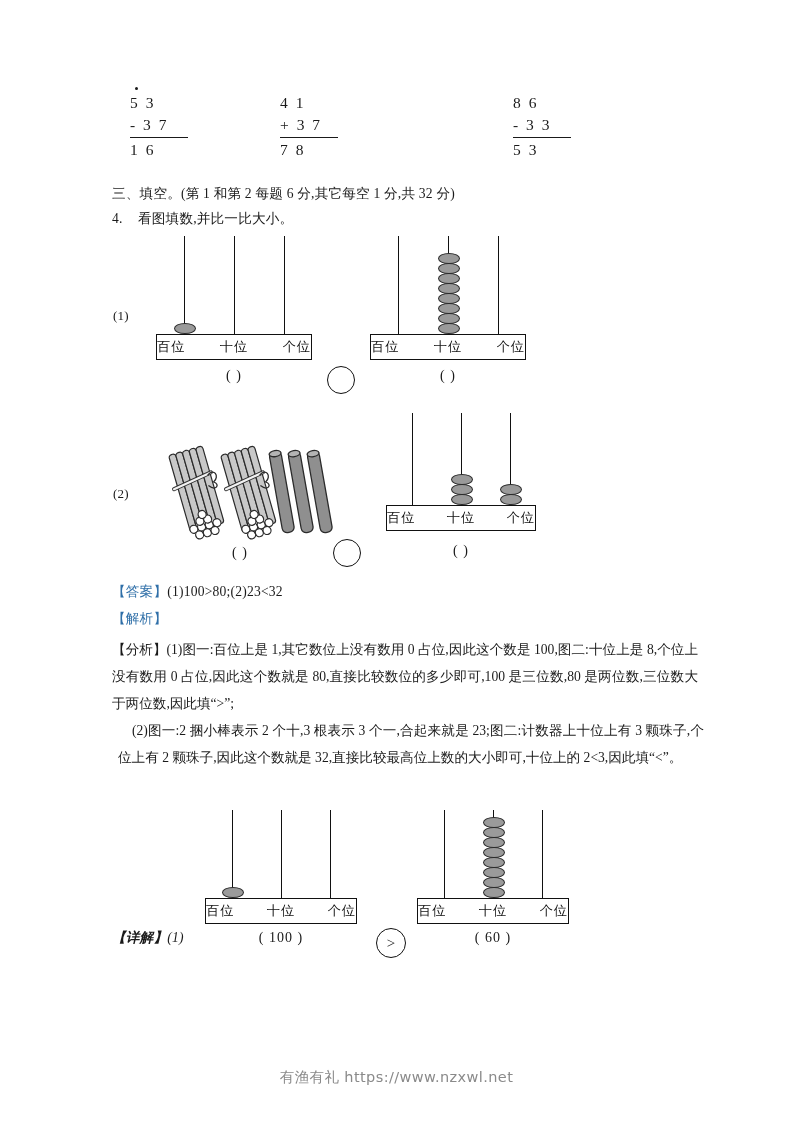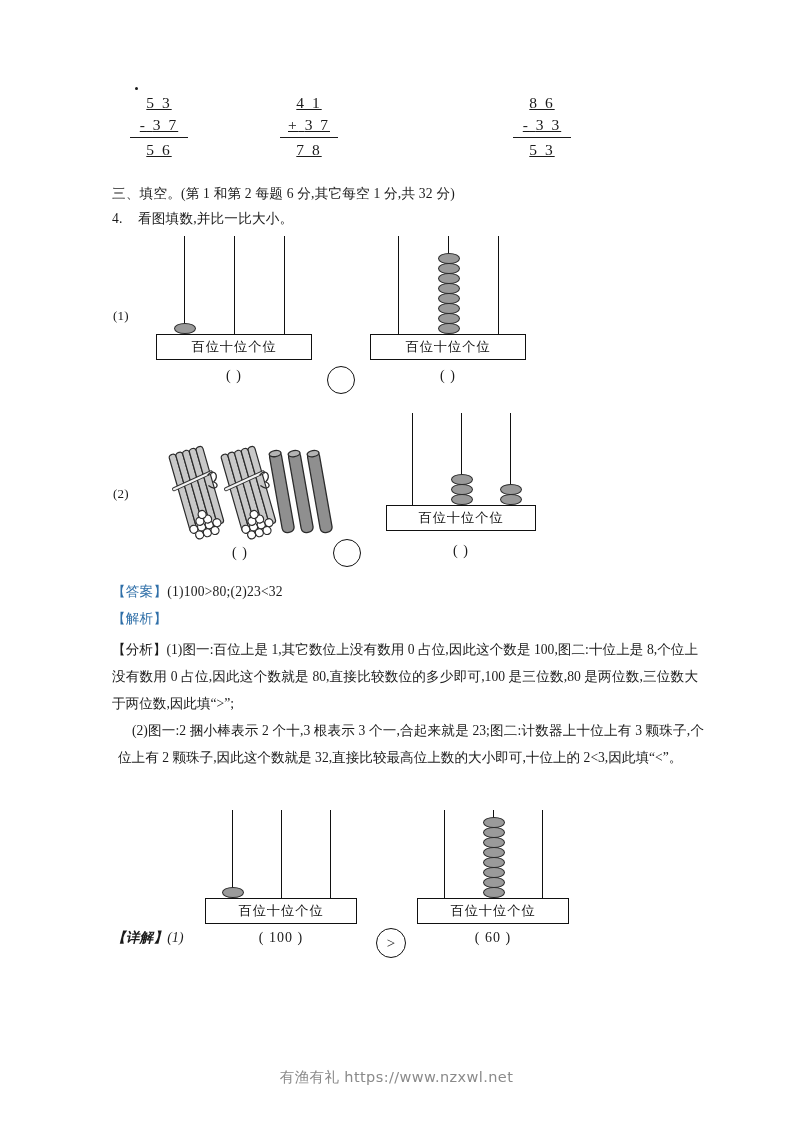--- a/index.html
+++ b/index.html
@@ -39,24 +39,23 @@
   .vcalc .borrow-dot {
     position: absolute;
     width: 3px; height: 3px;
     border-radius: 50%;
     background: #1a1a1a;
     left: 5px;
     top: 3px;
   }
   .vline {
     display: block;
-    text-align: center;
+    text-align: left;
     white-space: pre;
     letter-spacing: 2px;
-    text-decoration: underline;
   }
   .vline.op-line {
     position: relative;
   }
   .vbar {
     border-bottom: 1.3px solid #1a1a1a;
     width: 100%;
     margin-top: 1px;
     margin-bottom: 1px;
   }
@@ -89,21 +88,21 @@
     width: 1.4px;
     background: #111;
   }
   .abacus .base {
     position: absolute;
     border: 1.3px solid #111;
     background: #fff;
     box-sizing: border-box;
     display: flex;
     align-items: center;
-    justify-content: center;
+    justify-content: space-between;
     font-size: 13.2px;
     letter-spacing: 1px;
   }
   .abacus .base span { color: #111; }
   .bead {
     position: absolute;
     width: 22px;
     height: 11px;
     border-radius: 50%;
     background: #9a9a9a;
@@ -154,21 +153,21 @@
 <div class="page">
 
   <div class="vcalc-row">
 
     <div class="vcalc" style="left:20px;">
       <div class="vcalc-inner">
         <div class="borrow-dot"></div>
         <span class="vline">5 3</span>
         <span class="vline op-line"><span>-</span>&nbsp;<span>3 7</span></span>
         <div class="vbar"></div>
-        <span class="vline">5 6</span>
+        <span class="vline">1 6</span>
       </div>
     </div>
 
     <div class="vcalc" style="left:170px;">
       <div class="vcalc-inner">
         <span class="vline">4 1</span>
         <span class="vline op-line"><span>+</span>&nbsp;<span>3 7</span></span>
         <div class="vbar"></div>
         <span class="vline">7 8</span>
       </div>

